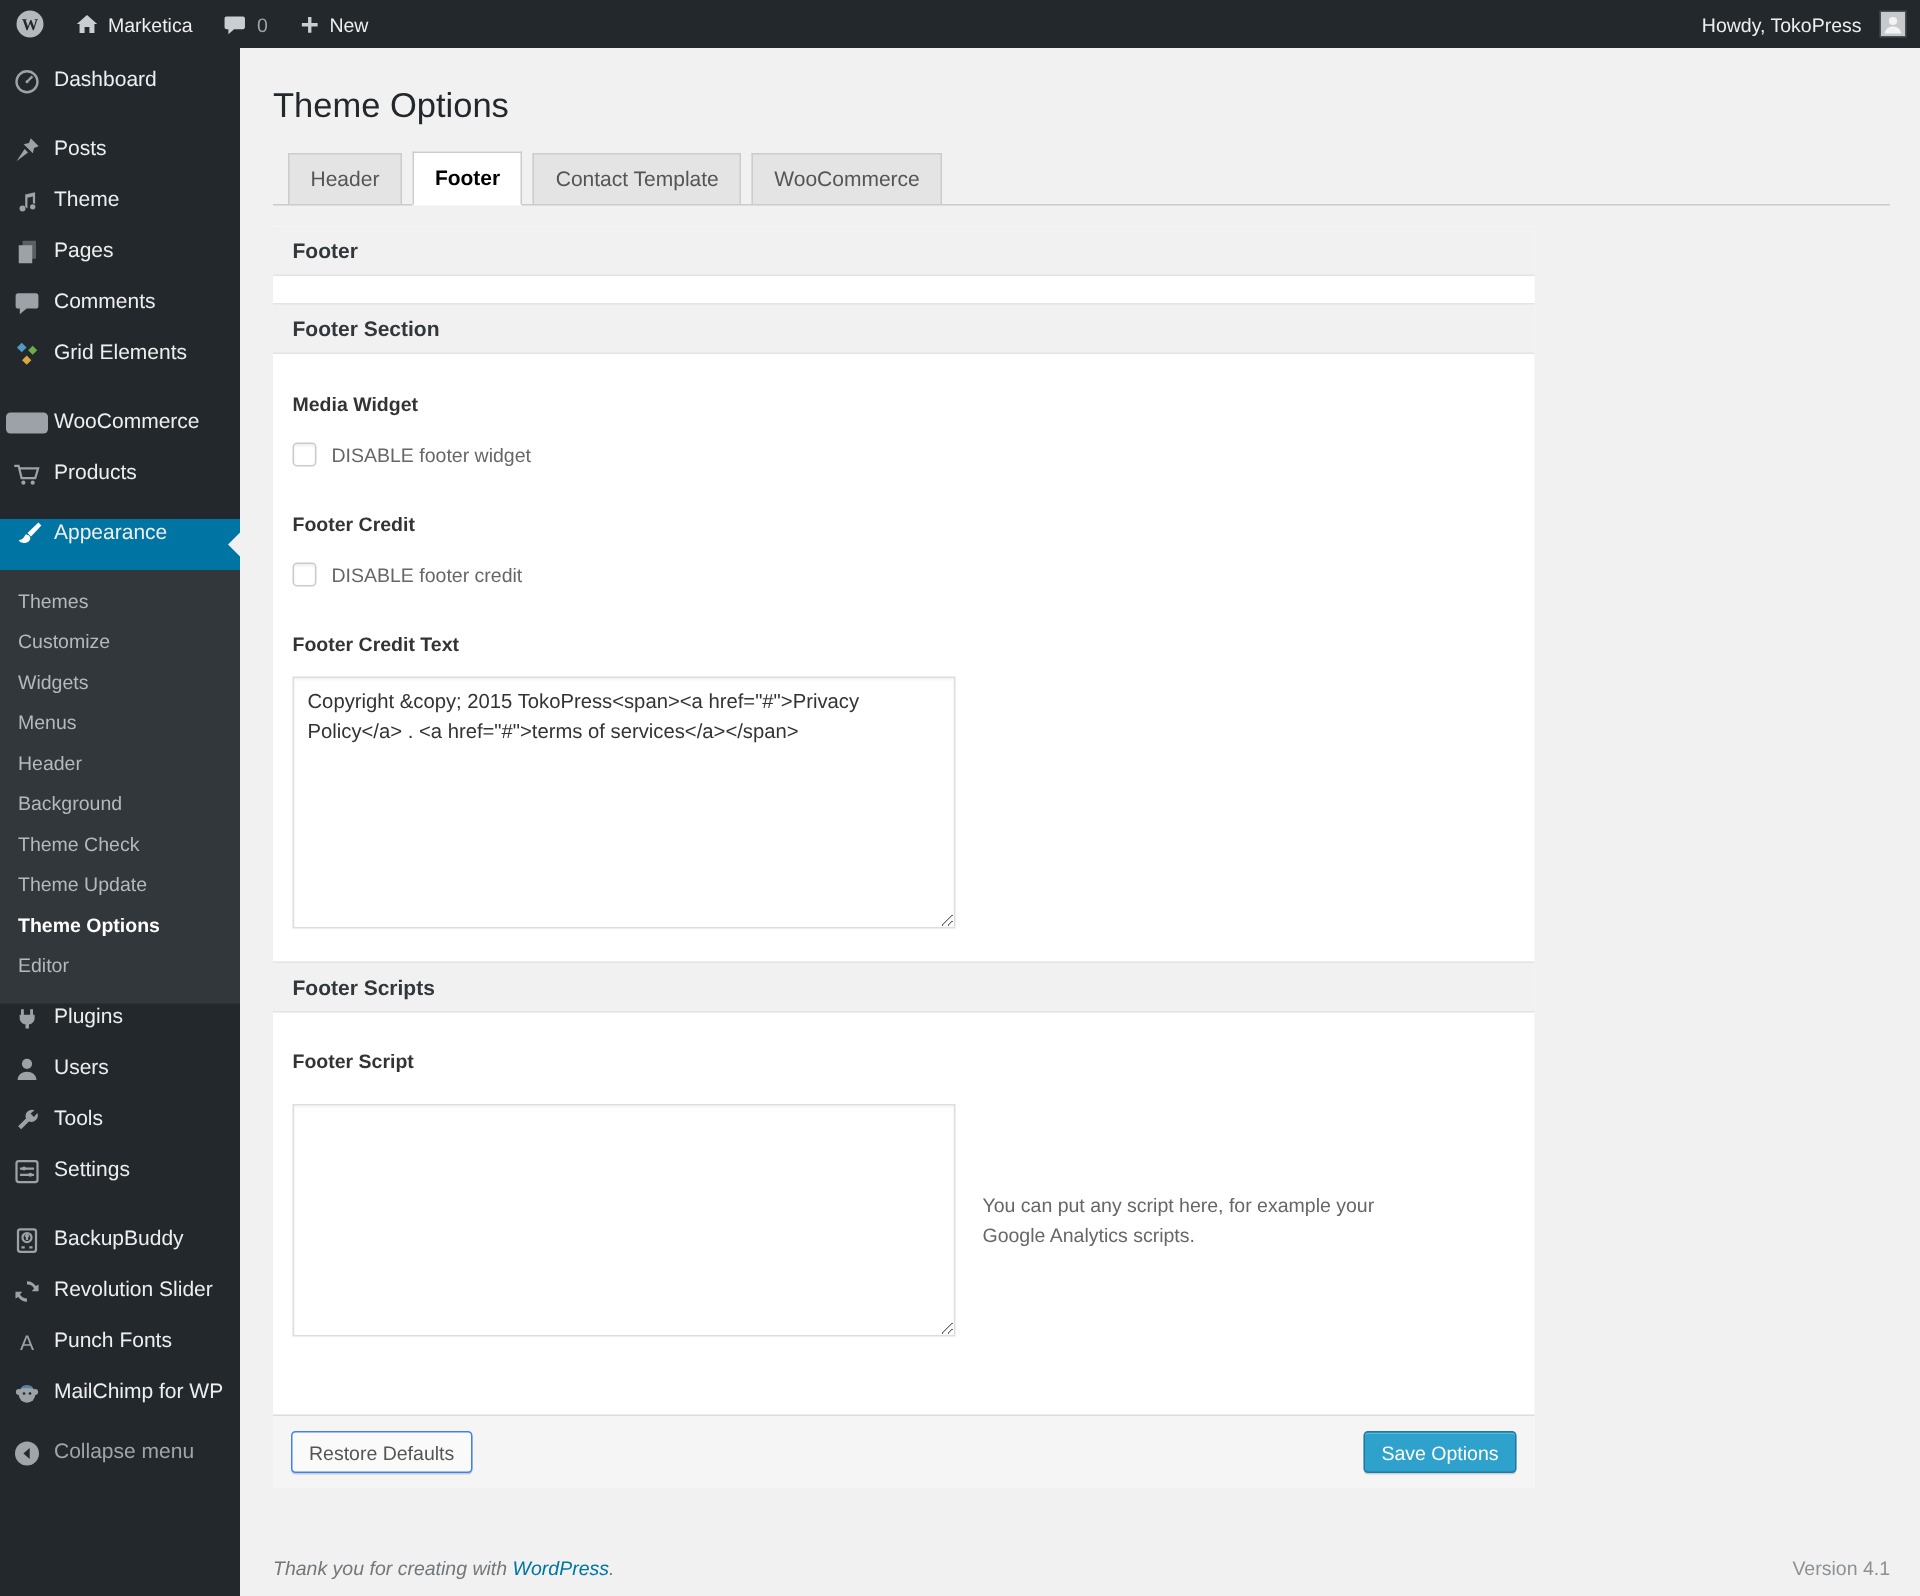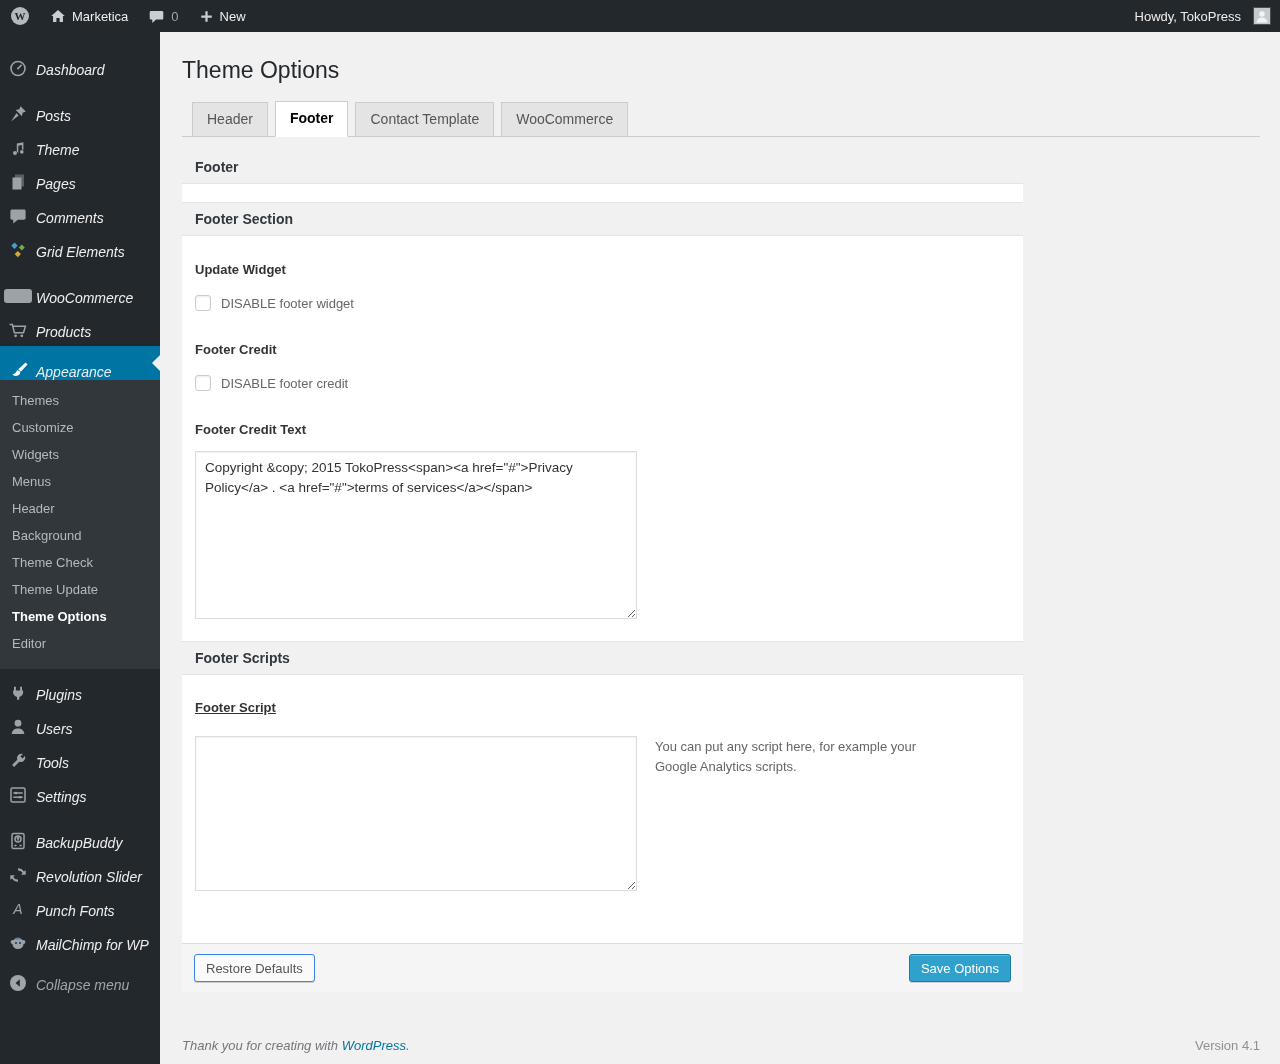--- a/index.html
+++ b/index.html
@@ -19,22 +19,22 @@
   .ab-left,.ab-right{ display:flex; align-items:stretch; }
   .ab-item{ display:flex; align-items:center; gap:6px; padding:0 10px; color:#eee; cursor:pointer; }
   .ab-item svg{ display:block; }
   .ab-count{ color:#a0a5aa; }
   .avatar{ width:16px; height:16px; display:inline-block; margin-left:7px; outline:1px solid #4a4f54; }
   
   .frame{ display:flex; min-height:1032px; }
   
   .sidebar{ width:160px; background:#23282d; flex:none; padding-top:12px; }
   .mi{
-    height:34px; display:flex; align-items:flex-end; padding:0 8px;
-    color:#eee; font-size:14px; cursor:pointer;font-style:italic;
+    height:34px; display:flex; align-items:flex-start; padding:0 8px;
+    color:#eee; font-size:14px; cursor:pointer;
   }
   .mi .icon{ width:20px; height:20px; margin-right:8px; color:#9ca2a7; flex:none; display:flex; align-items:center; justify-content:center; }
   .mi .icon svg{ width:20px; height:20px; display:block; }
   .sep{ height:12px; }
   .sep-sm{ height:6px; }
   .mi.current{ background:#0074a2; position:relative; }
   .mi.current .icon{ color:#fff; }
   .mi.current .notch{
     position:absolute; right:0; top:50%; margin-top:-8px;
     width:0; height:0; border:8px solid transparent; border-right-color:#f1f1f1;
@@ -65,35 +65,35 @@
   .panel{ width:841px; margin-top:14px; background:#fff; }
   .bar{
     height:33px; line-height:32px; padding:0 13px;
     background:#f1f1f1; border-bottom:1px solid #e4e4e4;
     font-size:14px; font-weight:bold; color:#32373c;
   }
   .bar.bordered-top{ border-top:1px solid #e4e4e4; height:34px; }
   .gap18{ height:18px; background:#fff; }
   .body{ padding:0 13px; }
   .flabel{ font-size:13px; font-weight:bold; color:#333; line-height:16px; }
-  .mt26{ margin-top:26px; } .mt30{ margin-top:30px; } .mt25{ margin-top:25px;text-decoration:underline; }
+  .mt26{ margin-top:26px; } .mt30{ margin-top:30px; } .mt25{ margin-top:25px; }
   .checkrow{ margin-top:16px; display:flex; align-items:center; gap:10px; font-size:13px; color:#666; height:18px; }
   .cb{
     width:16px; height:16px; margin:0; appearance:none; -webkit-appearance:none;
     background:#fff; border:1px solid #c8ccd0; border-radius:3px;
     box-shadow:inset 0 1px 2px rgba(0,0,0,.08); cursor:pointer;
   }
   textarea.ta{
     display:block; width:442px; border:1px solid #ddd; background:#fff;
     box-shadow:inset 0 1px 2px rgba(0,0,0,.06); padding:6px 9px;
     font:13.5px/1.45 "Liberation Sans", sans-serif; color:#333; resize:both;
   }
   .ta-credit{ margin-top:13px; height:168px; margin-bottom:22px; }
   .ta-script{ height:155px; }
-  .script-row{ margin-top:20px; display:flex; align-items:flex-start; padding-bottom:0; }
+  .script-row{ margin-top:20px; display:flex; align-items:center; padding-bottom:0; }
   .hint{ margin-left:18px; width:305px; font-size:13px; color:#666; line-height:1.55; padding-top:1px; }
   .actions{
     margin-top:52px; background:#f5f5f5; border-top:1px solid #ddd;
     padding:10px 12px; display:flex; justify-content:space-between; align-items:center;
   }
   .btn{
     height:28px; padding:0 11px; border-radius:3px; font-size:13px; cursor:pointer;
     font-family:inherit; background:#fafafa; border:1px solid #3b82f6; color:#555;
     box-shadow:0 1px 0 #ccc;
   }
@@ -374,21 +374,21 @@
       <a class="tab">Contact Template</a>
       <a class="tab">WooCommerce</a>
     </div>
 
     <section class="panel">
       <div class="bar">Footer</div>
       <div class="gap18"></div>
       <div class="bar bordered-top">Footer Section</div>
 
       <div class="body">
-        <div class="flabel mt26">Update Widget</div>
+        <div class="flabel mt26">Media Widget</div>
         <label class="checkrow">
           <input type="checkbox" class="cb" style="">
           <span>DISABLE footer widget</span>
         </label>
 
         <div class="flabel mt30">Footer Credit</div>
         <label class="checkrow">
           <input type="checkbox" class="cb" style="">
           <span>DISABLE footer credit</span>
         </label>

